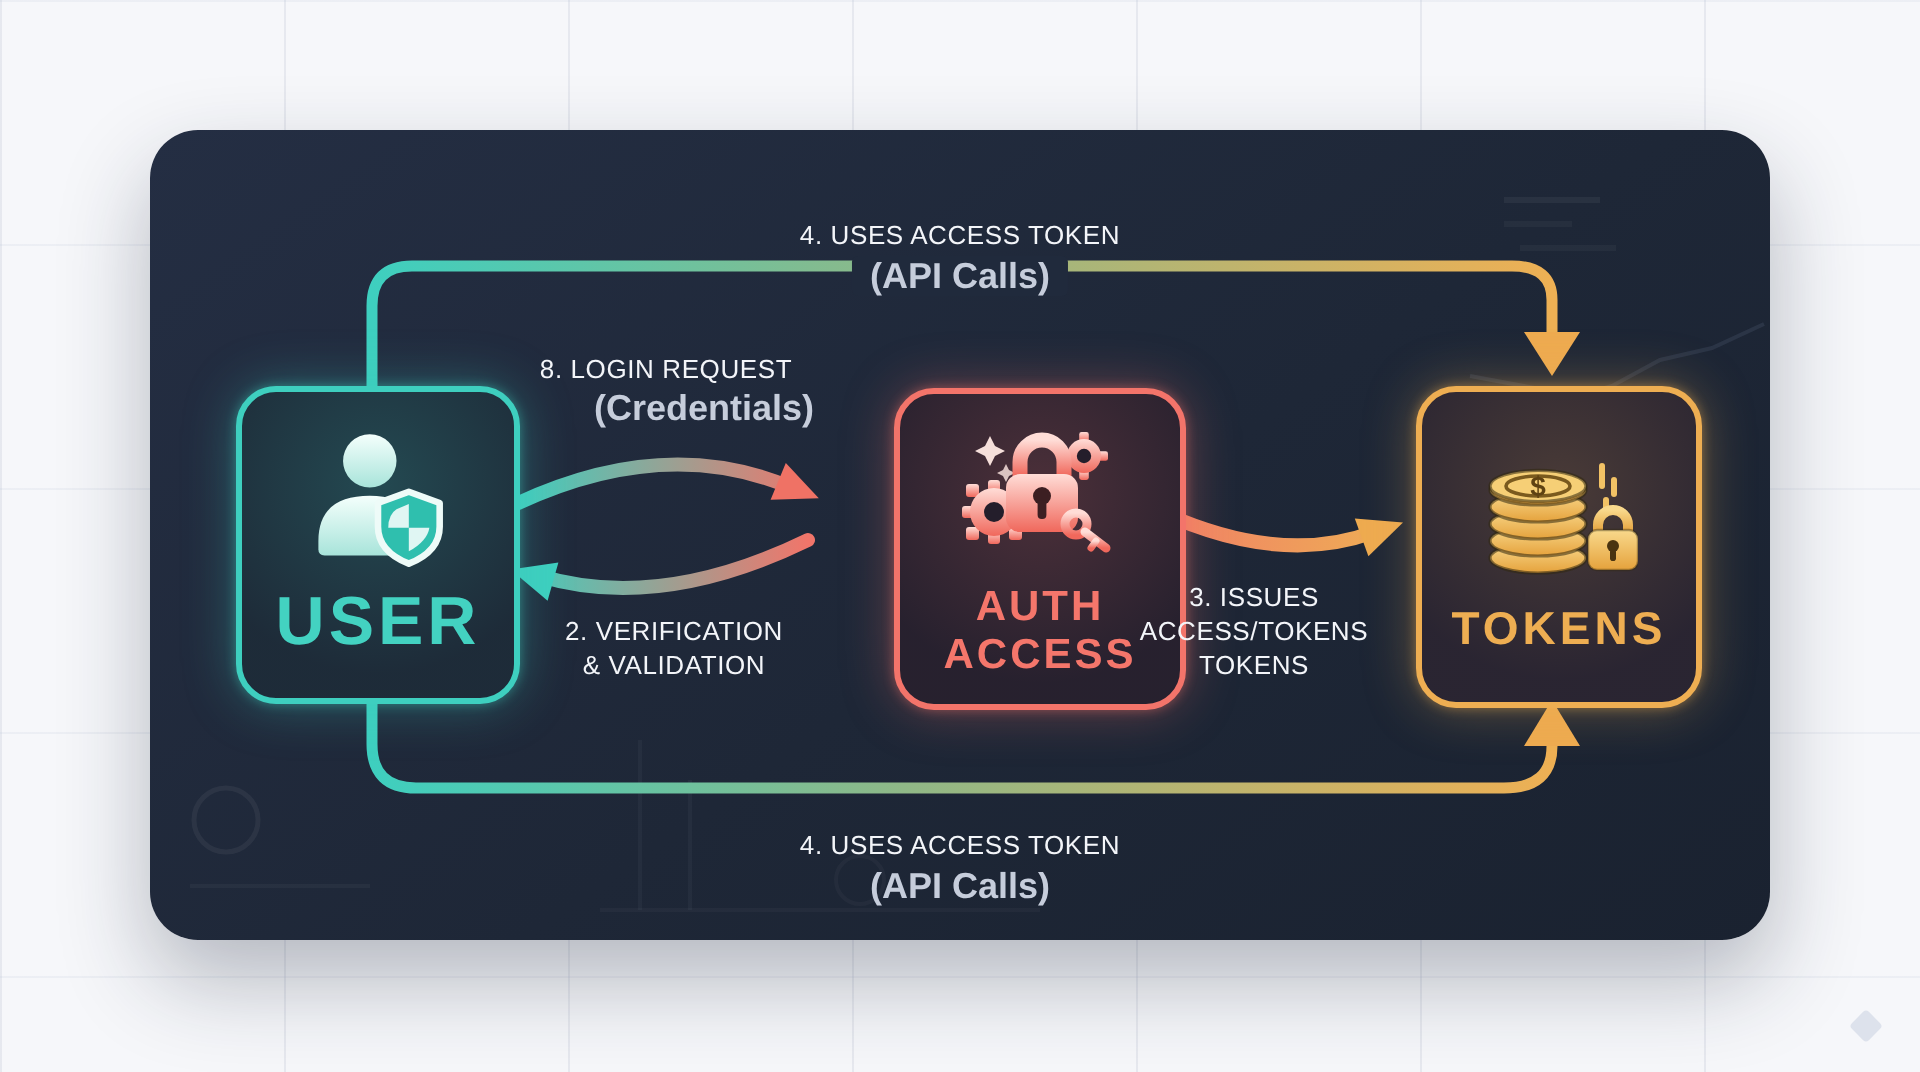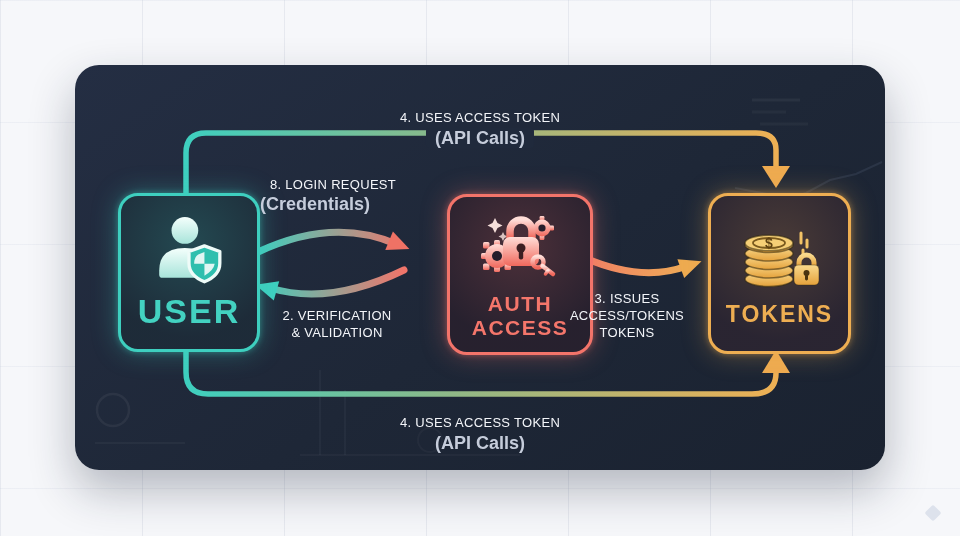--- a/index.html
+++ b/index.html
@@ -249,21 +249,21 @@
     </span>
     <span class="label">TOKENS</span>
   </div>
 
   <div class="edge-label" style="left:480px;top:110px;">4. USES ACCESS TOKEN</div>
   <div class="edge-sub" style="left:480px;top:128px;">
     <span class="masked">(API Calls)</span>
   </div>
 
   <div class="edge-label" style="left:333px;top:177px;">8. LOGIN REQUEST</div>
-  <div class="edge-sub" style="left:315px;top:194px;">(Credentials)</div>
+  <div class="edge-sub" style="left:352px;top:194px;">(Credentials)</div>
 
   <div class="edge-label" style="left:337px;top:308px;">2. VERIFICATION</div>
   <div class="edge-label" style="left:337px;top:325px;text-align:center;">&amp; VALIDATION</div>
 
   <div class="edge-label" style="left:627px;top:291px;">3. ISSUES</div>
   <div class="edge-label" style="left:627px;top:308px;">ACCESS/TOKENS</div>
   <div class="edge-label" style="left:627px;top:325px;">TOKENS</div>
 
   <div class="edge-label" style="left:480px;top:415px;">4. USES ACCESS TOKEN</div>
   <div class="edge-sub" style="left:480px;top:433px;">(API Calls)</div>

